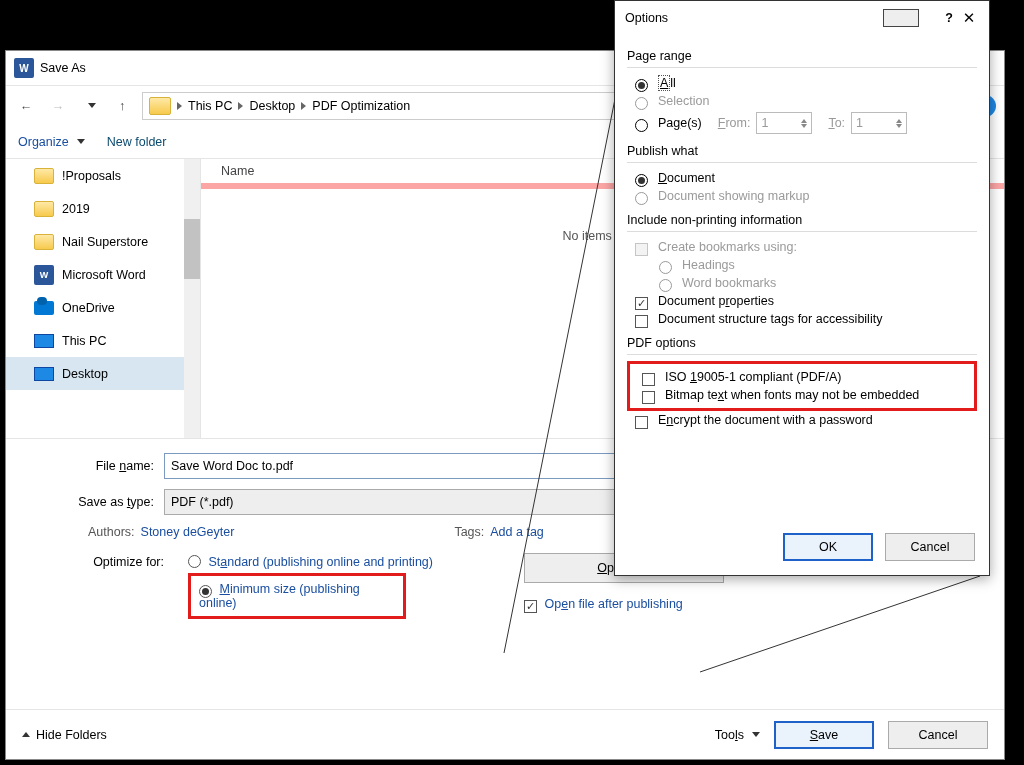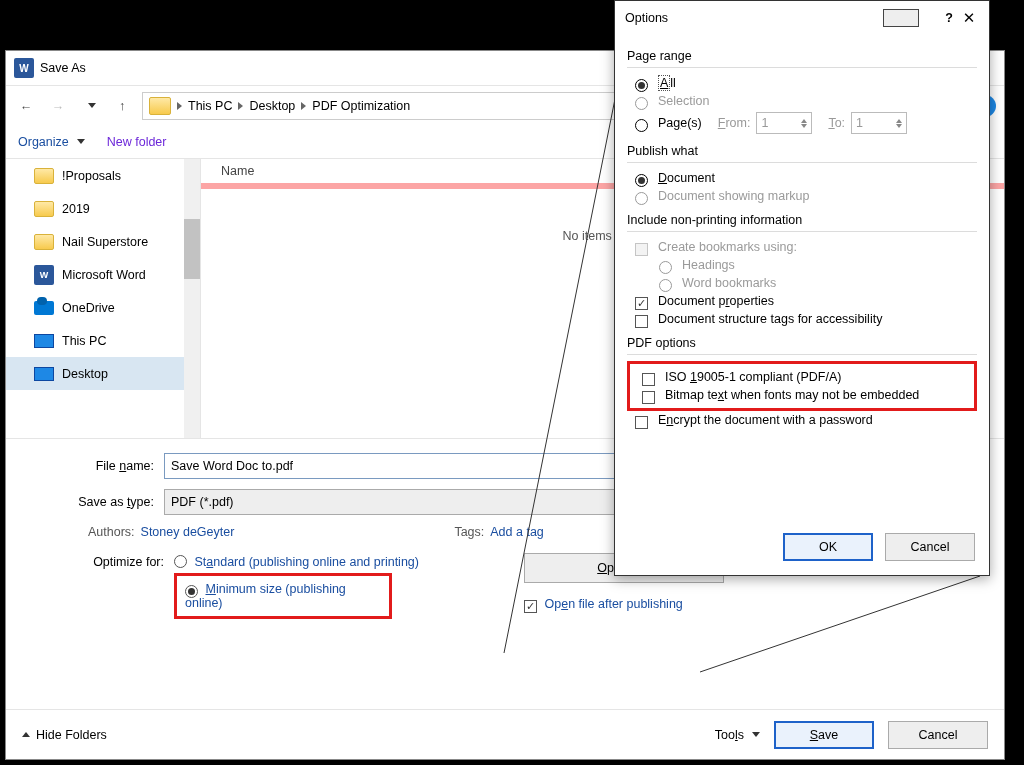--- a/index.html
+++ b/index.html
@@ -15,21 +15,21 @@
   .navbar { height:40px; display:flex; align-items:center; padding:2px 8px; gap:8px; border-top:1px solid #e5e5e5;}
   .nav-arrow { width:24px; height:24px; display:flex; align-items:center; justify-content:center; color:#444; cursor:pointer;}
   .nav-arrow.disabled{ color:#bbb; cursor:default;}
   .folder-ico { width:22px; height:18px; background:linear-gradient(#ffe9a6,#f7ca4d); border:1px solid #d9b23a; border-radius:2px;}
   .breadcrumb { flex:1; height:28px; border:1px solid #ccc; display:flex; align-items:center; padding:0 6px; gap:6px;}
   .breadcrumb .sep{ color:#666; }
   .searchbox { width:28px; height:28px; border:1px solid #ccc; display:flex; align-items:center; justify-content:center; color:#777;}
   .helpbtn { width:22px; height:22px; border-radius:50%; background:#1e88e5; color:#fff; display:flex; align-items:center; justify-content:center; font-weight:bold; margin-left:6px;}
   .toolbar { height:34px; display:flex; align-items:center; gap:22px; padding:0 12px; border-bottom:1px solid #e5e5e5;}
   .toolbar .org { color:#1a4ea0; display:flex; align-items:center; gap:4px; cursor:pointer;}
-  .toolbar .newf { color:#6d28d9; cursor:pointer;}
+  .toolbar .newf { color:#0c4a6e; cursor:pointer;}
   .body { display:flex; height:280px; border-bottom:1px solid #e5e5e5; position:relative;}
   .sidebar { width:195px; border-right:1px solid #e5e5e5; overflow:hidden; position:relative;}
   .sidebar-scroll { position:absolute; right:0; top:0; bottom:0; width:16px; background:#f0f0f0;}
   .sidebar-thumb { position:absolute; right:0; top:60px; width:16px; height:60px; background:#c2c2c2;}
   .tree-item { display:flex; align-items:center; gap:8px; height:33px; padding-left:28px; cursor:pointer;}
   .tree-item.sel { background:#d8e6f2;}
   .fico { width:20px; height:16px; background:linear-gradient(#ffe9a6,#f7ca4d); border:1px solid #d9b23a; border-radius:2px;}
   .wico { width:20px; height:20px; background:#2b579a; color:#fff; font-size:9px; font-weight:bold; display:flex; align-items:center; justify-content:center; border-radius:2px;}
   .odico { width:20px; height:14px; background:#0078d4; border-radius:2px; position:relative;}
   .odico::before{content:""; position:absolute; left:3px; top:-4px; width:10px; height:8px; background:#0062ad; border-radius:4px;}
@@ -42,21 +42,21 @@
   .empty { color:#555; text-align:center; margin-top:40px;}
   .form { padding:14px 18px 8px 18px;}
   .frow { display:flex; align-items:center; margin-bottom:10px;}
   .flabel { width:140px; text-align:right; padding-right:10px; color:#000000;}
   .finput { flex:1; height:26px; border:1px solid #7a9ac0; padding:0 6px; background:#fff;}
   .fcombo { flex:1; height:26px; border:1px solid #aaa; background:#eee; padding:0 6px; display:flex; align-items:center; justify-content:space-between;}
   .fdrop { width:20px; height:26px; border:1px solid #aaa; border-left:none; display:flex; align-items:center; justify-content:center; background:#eee;}
   .meta { display:flex; gap:40px; padding-left:64px; margin:6px 0 14px 0;}
   .meta .lbl{ color:#555;}
   .meta .val{ color:#1a4ea0; margin-left:6px; cursor:pointer;}
-  .optrow { display:flex; align-items:flex-start; gap:10px; padding-left:56px;}
+  .optrow { display:flex; align-items:flex-start; gap:24px; padding-left:56px;}
   .optrow .lbl { width:84px; text-align:right; padding-top:2px;}
   .radio { width:13px; height:13px; border:1px solid #555; border-radius:50%; display:inline-flex; align-items:center; justify-content:center; margin-right:4px; position:relative; top:2px;}
   .radio.checked::after{content:""; width:7px; height:7px; background:#333; border-radius:50%;}
   .link { color:#1a4ea0;}
   .redbox { border:3px solid #e21b1b; padding:0;}
   .options-btn { width:200px; height:30px; border:1px solid #aaa; background:#eee; cursor:pointer; display:flex; align-items:center; justify-content:center;}
   .chk { width:13px; height:13px; border:1px solid #555; display:inline-flex; align-items:center; justify-content:center; margin-right:4px; position:relative; top:2px; background:#fff;}
   .chk.checked::after{content:"✓"; font-size:11px; color:#333; line-height:1;}
   .footer { position:absolute; bottom:0; left:0; right:0; height:50px; display:flex; align-items:center; padding:0 16px; gap:14px; border-top:1px solid #e5e5e5; background:#fff;}
   .footer .spacer{flex:1;}

